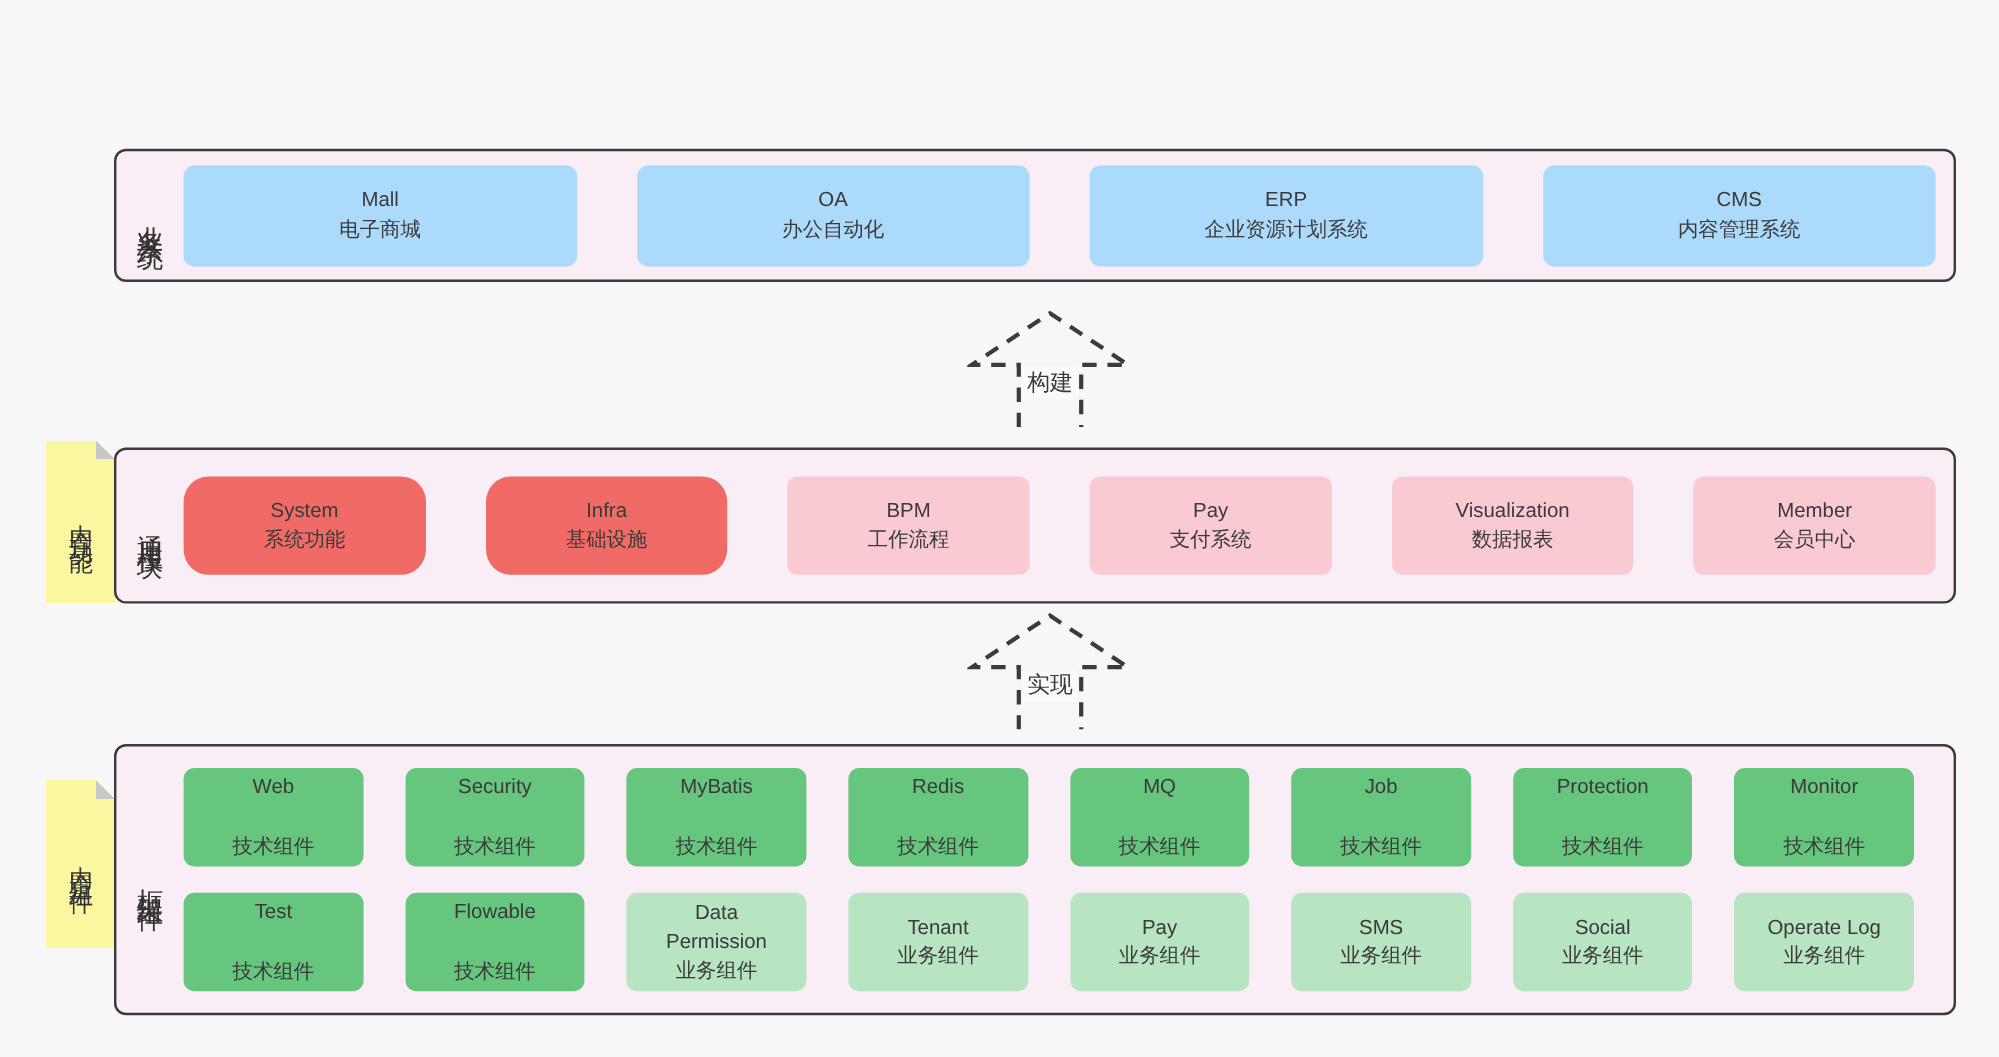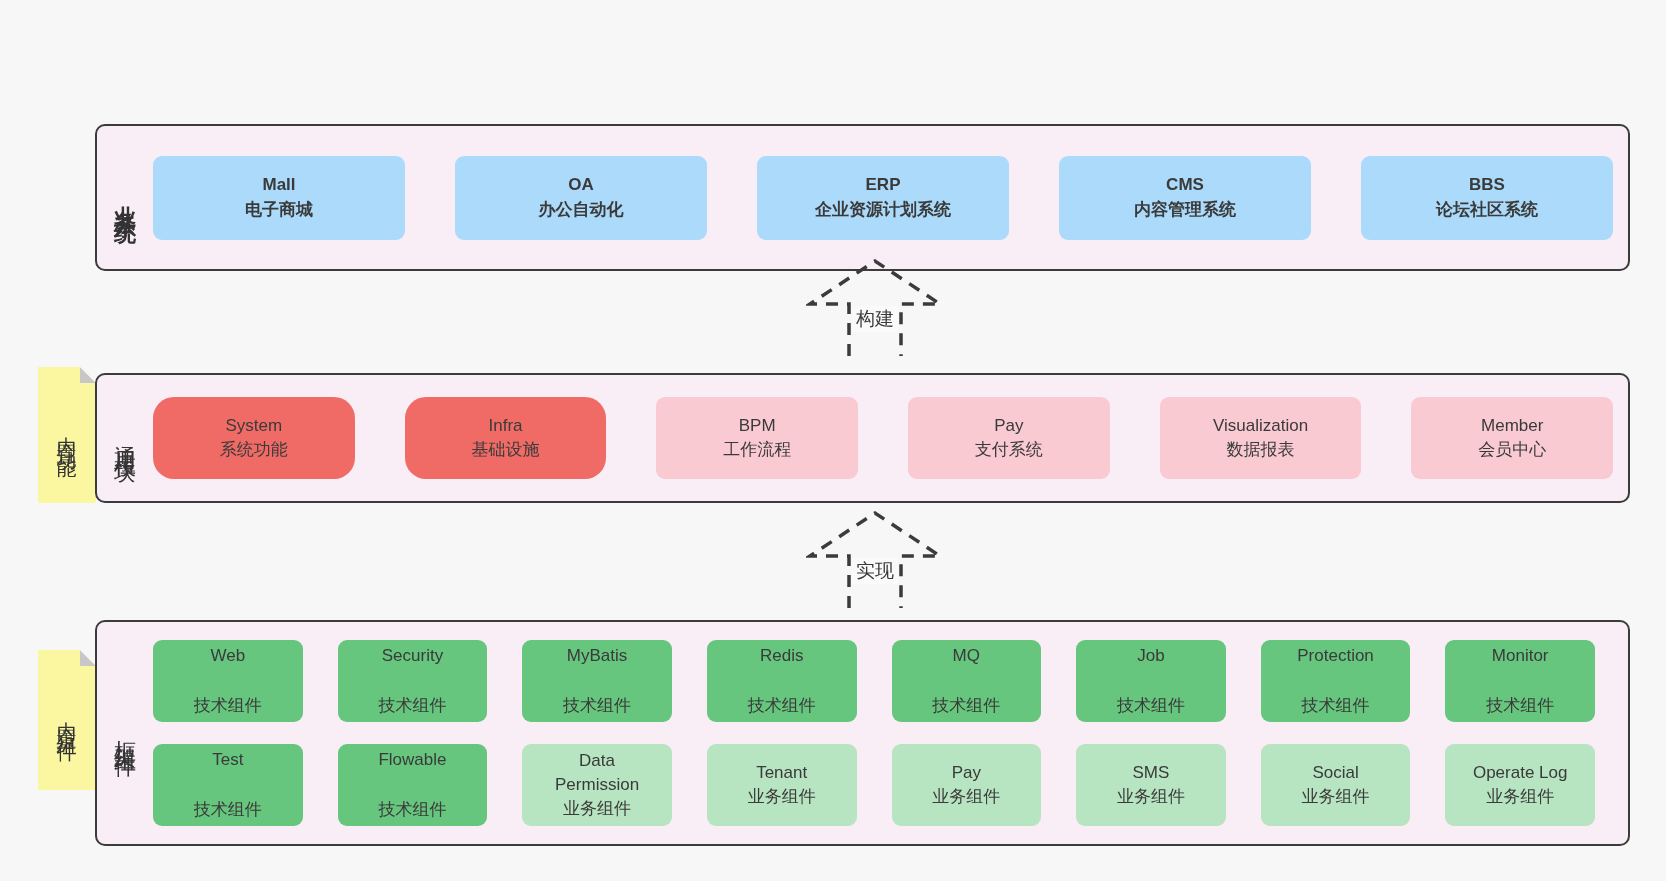--- a/index.html
+++ b/index.html
@@ -13,21 +13,21 @@
   body{
     width:1666px;height:881px;position:relative;overflow:hidden;
     background:var(--bg);color:var(--text);
     font-family:"Liberation Sans","DejaVu Sans",sans-serif;
   }
   .section{
     position:absolute;left:95px;width:1535px;
     background:var(--panel);border:2px solid var(--line);border-radius:10px;
     display:flex;z-index:2;
   }
-  #section-business{top:124px;height:147px;font-weight:bold;}
+  #section-business{top:124px;height:111px;}
   #section-modules{top:373px;height:130px;}
   #section-framework{top:620px;height:226px;}
   .label-wrap{flex:0 0 56px;display:flex;align-items:center;justify-content:center;}
   .v-label{
     writing-mode:vertical-rl;text-orientation:upright;
     font-size:22px;letter-spacing:5px;line-height:1;color:#333;
   }
   .boxes{flex:1;display:flex;align-items:center;gap:50px;padding:0 15px 0 0;}
   .boxes .box{flex:1;height:82px;}
   #section-business .boxes .box{height:84px;}
@@ -84,24 +84,20 @@
       <div>办公自动化</div>
     </div>
     <div class="box blue">
       <div>ERP</div>
       <div>企业资源计划系统</div>
     </div>
     <div class="box blue">
       <div>CMS</div>
       <div>内容管理系统</div>
     </div>
-    <div class="box blue">
-      <div>BBS</div>
-      <div>论坛社区系统</div>
-    </div>
   </div>
 </div>
 
 <div class="arrow" id="arrow-build">
   <svg width="138" height="98" viewBox="0 0 138 98">
     <path d="M43,98 L43,46 L4,46 L69,3 L134,46 L95,46 L95,98" fill="none" stroke="#3b3b3b" stroke-width="3.5" stroke-dasharray="12 9"></path>
   </svg>
   <div class="arrow-label">构建</div>
 </div>
 

